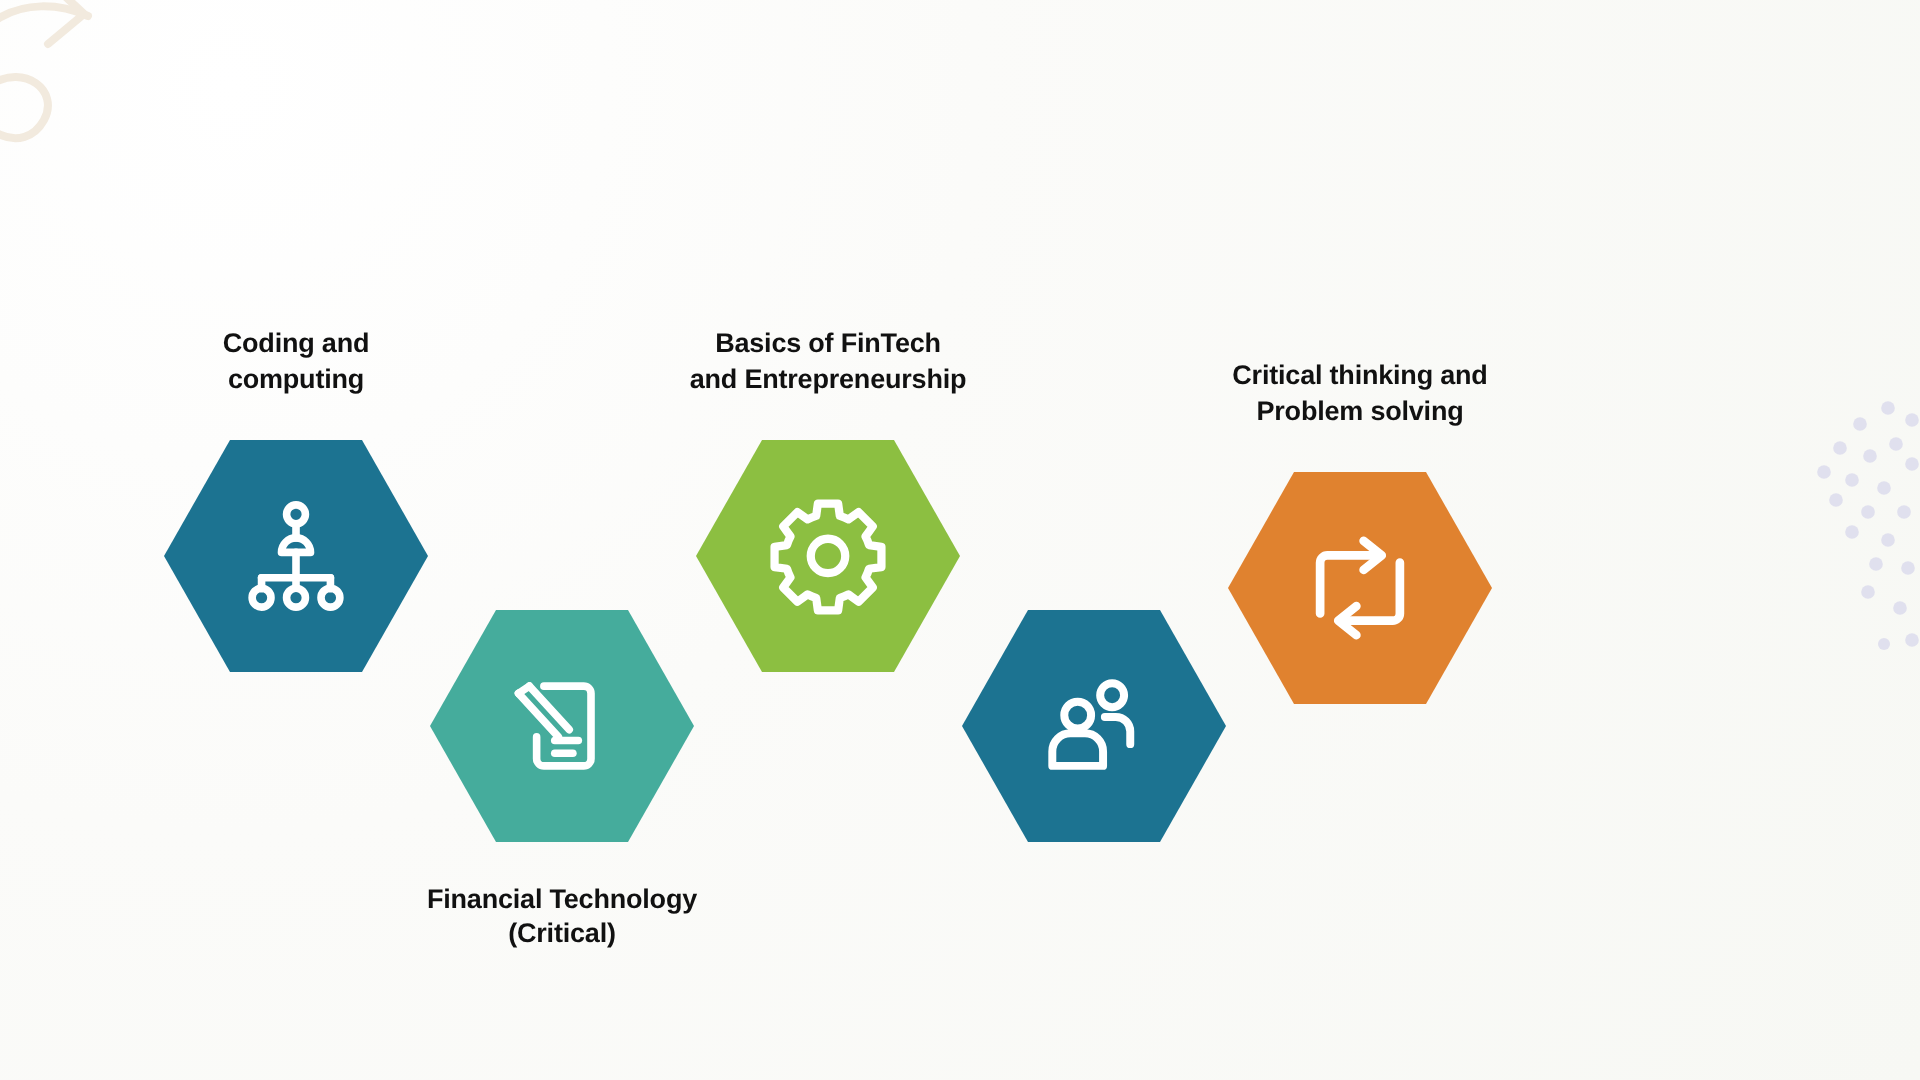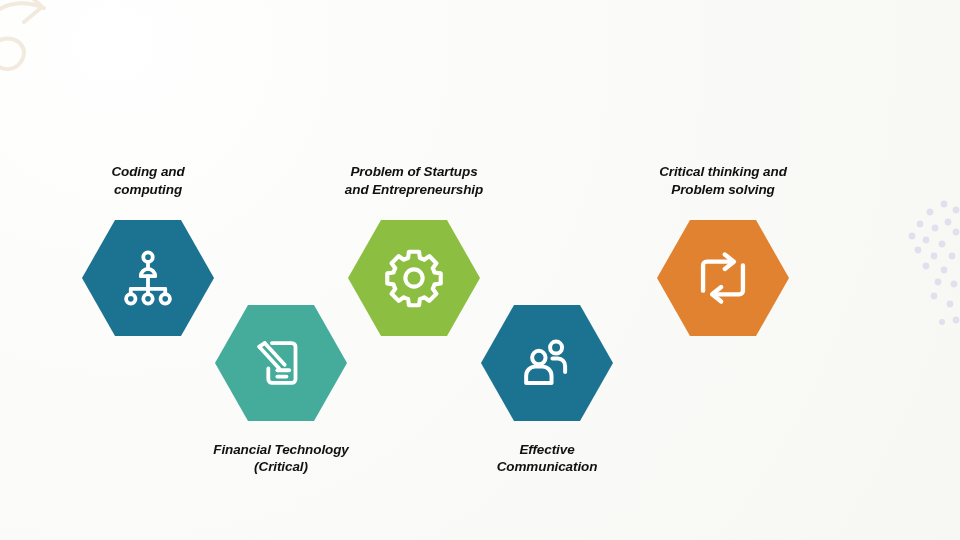--- a/index.html
+++ b/index.html
@@ -7,21 +7,20 @@
     width:960px; height:540px;
     font-family:"Liberation Sans", sans-serif;
     overflow:hidden;
   }
   #slide {
     position:relative;
     width:960px; height:540px;
     background:
       radial-gradient(circle at 12% 8%, #ffffff 0%, #fbfbf9 38%, #f7f8f4 100%);
     overflow:hidden;
-    font-style:italic;
   }
 
   
   .deco { position:absolute; pointer-events:none; }
   #deco-arrow { left:-18px; top:-10px; width:130px; height:120px; opacity:1; }
   #deco-dots  { right:0px;  top:196px; width:78px; height:150px; }
 
   
   .node { position:absolute; }
   .hex {
@@ -130,40 +129,38 @@
           <path d="M26.6 4 h10.8 l0.9 6.6 a22 22 0 0 1 4.6 1.9 l5.4-3.9 7.6 7.6 -3.9 5.4
                    a22 22 0 0 1 1.9 4.6 l6.6 0.9 v10.8 l-6.6 0.9 a22 22 0 0 1 -1.9 4.6
                    l3.9 5.4 -7.6 7.6 -5.4-3.9 a22 22 0 0 1 -4.6 1.9 l-0.9 6.6 h-10.8
                    l-0.9-6.6 a22 22 0 0 1 -4.6-1.9 l-5.4 3.9 -7.6-7.6 3.9-5.4
                    a22 22 0 0 1 -1.9-4.6 l-6.6-0.9 v-10.8 l6.6-0.9 a22 22 0 0 1 1.9-4.6
                    l-3.9-5.4 7.6-7.6 5.4 3.9 a22 22 0 0 1 4.6-1.9 z"></path>
           <circle cx="32" cy="32" r="9.2"></circle>
         </g>
       </svg>
     </div>
-    <div class="label above">Problem of Startups
+    <div class="label above">Basics of FinTech
 and Entrepreneurship</div>
   </div>
 
   <div class="node" id="node-3" style="left: 481px; top: 305px;">
     <div class="hex" style="background: rgb(28, 115, 145);">
       <svg width="58" height="58" viewBox="0 0 64 64">
         <g fill="none" stroke="#ffffff" stroke-width="4.4" stroke-linecap="round" stroke-linejoin="round">
           <circle cx="42" cy="15" r="6.6"></circle>
           <path d="M38 27 h6 a8 8 0 0 1 8 8 v7"></path>
           <circle cx="23" cy="26" r="7.4"></circle>
           <path d="M9 54 v-8 a10 10 0 0 1 10 -10 h8 a10 10 0 0 1 10 10 v8 z"></path>
         </g>
       </svg>
     </div>
-    <div class="label below">Effective
-Communication</div>
   </div>
 
-  <div class="node" id="node-4" style="left: 614px; top: 220px; margin-left: 43px;">
+  <div class="node" id="node-4" style="left: 614px; top: 236px;">
     <div class="hex" style="background: rgb(224, 130, 47);">
       <svg width="58" height="58" viewBox="0 0 64 64">
         <g fill="none" stroke="#ffffff" stroke-width="4.8" stroke-linecap="round" stroke-linejoin="round">
           <path d="M10 46 V18 a4 4 0 0 1 4 -4 H42"></path>
           <path d="M34 6 L44 14 L34 22"></path>
           <path d="M54 18 V46 a4 4 0 0 1 -4 4 H22"></path>
           <path d="M30 42 L20 50 L30 58"></path>
         </g>
       </svg>
     </div>

